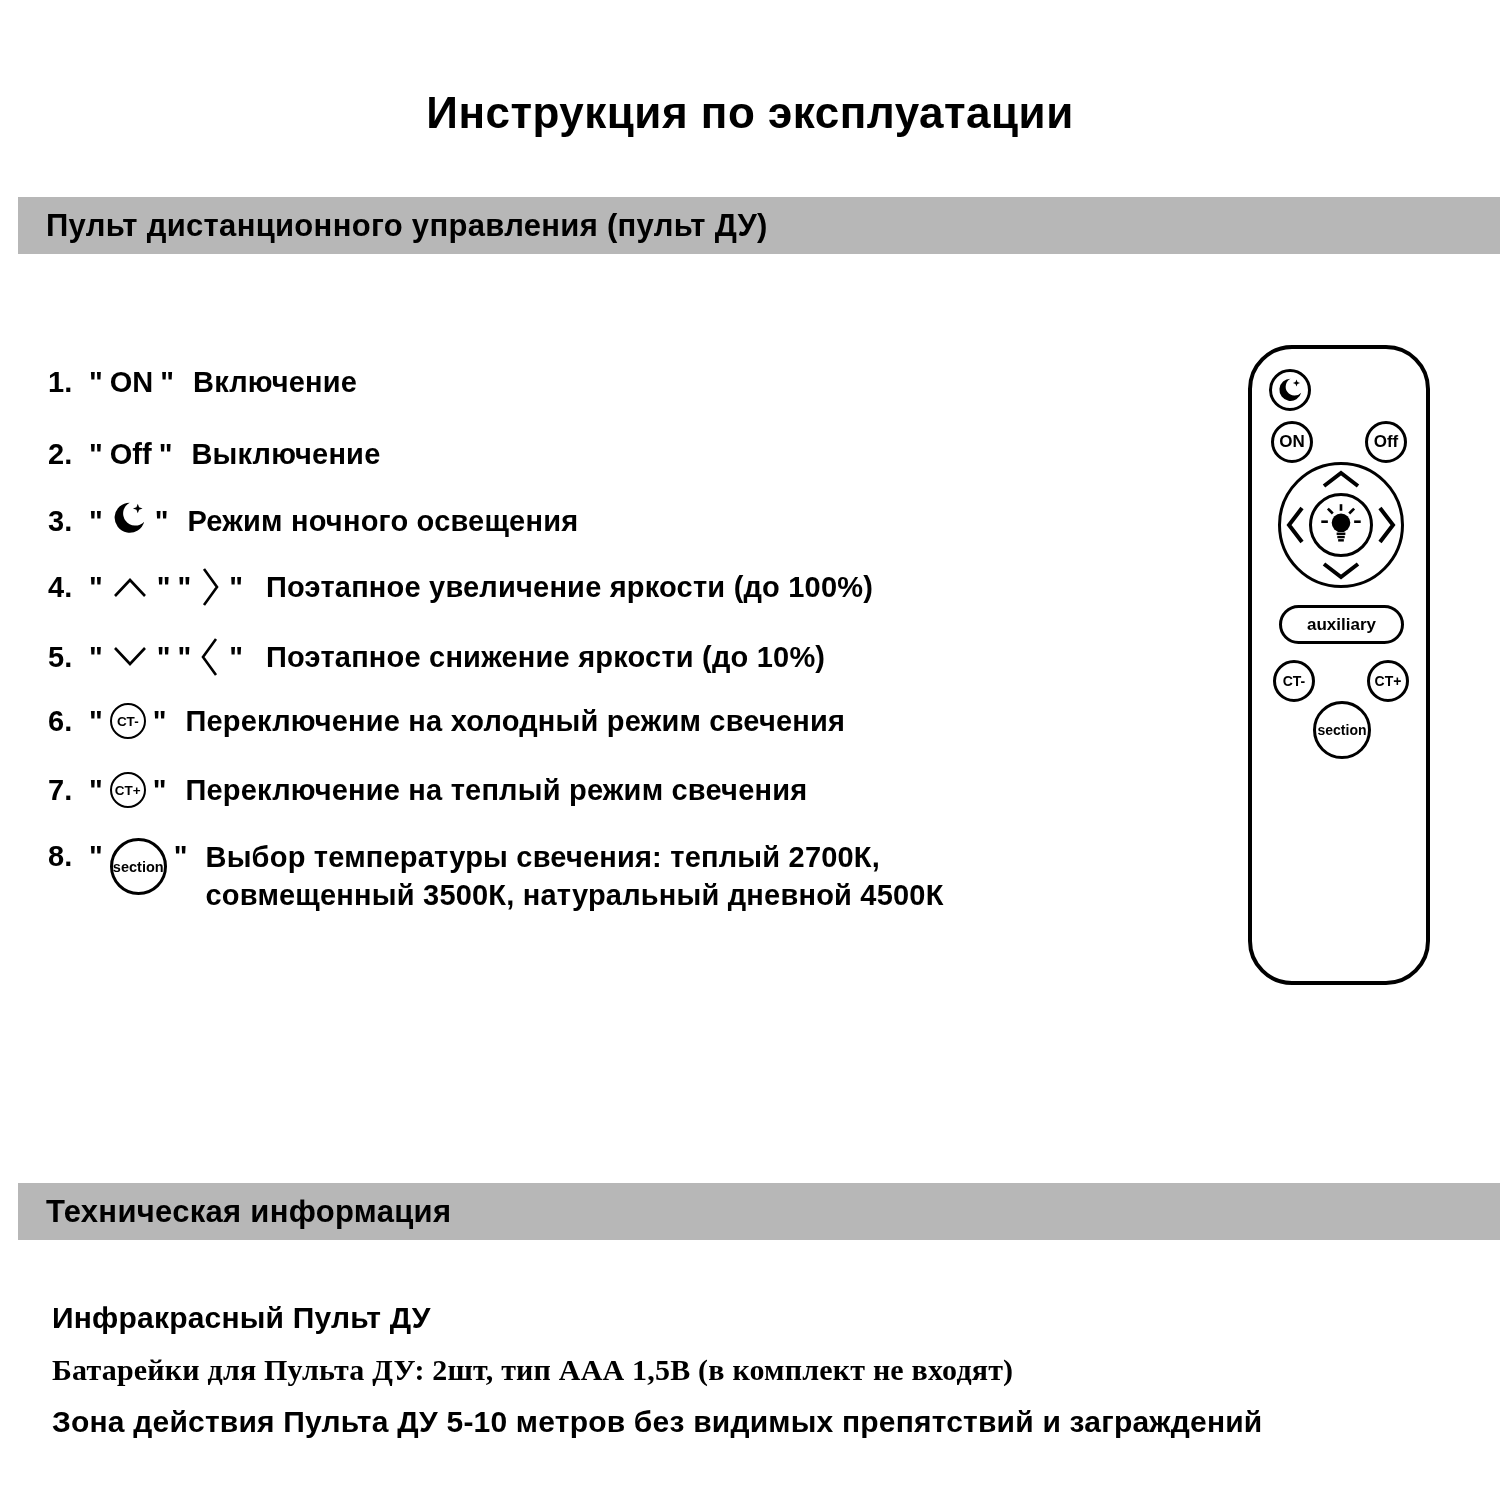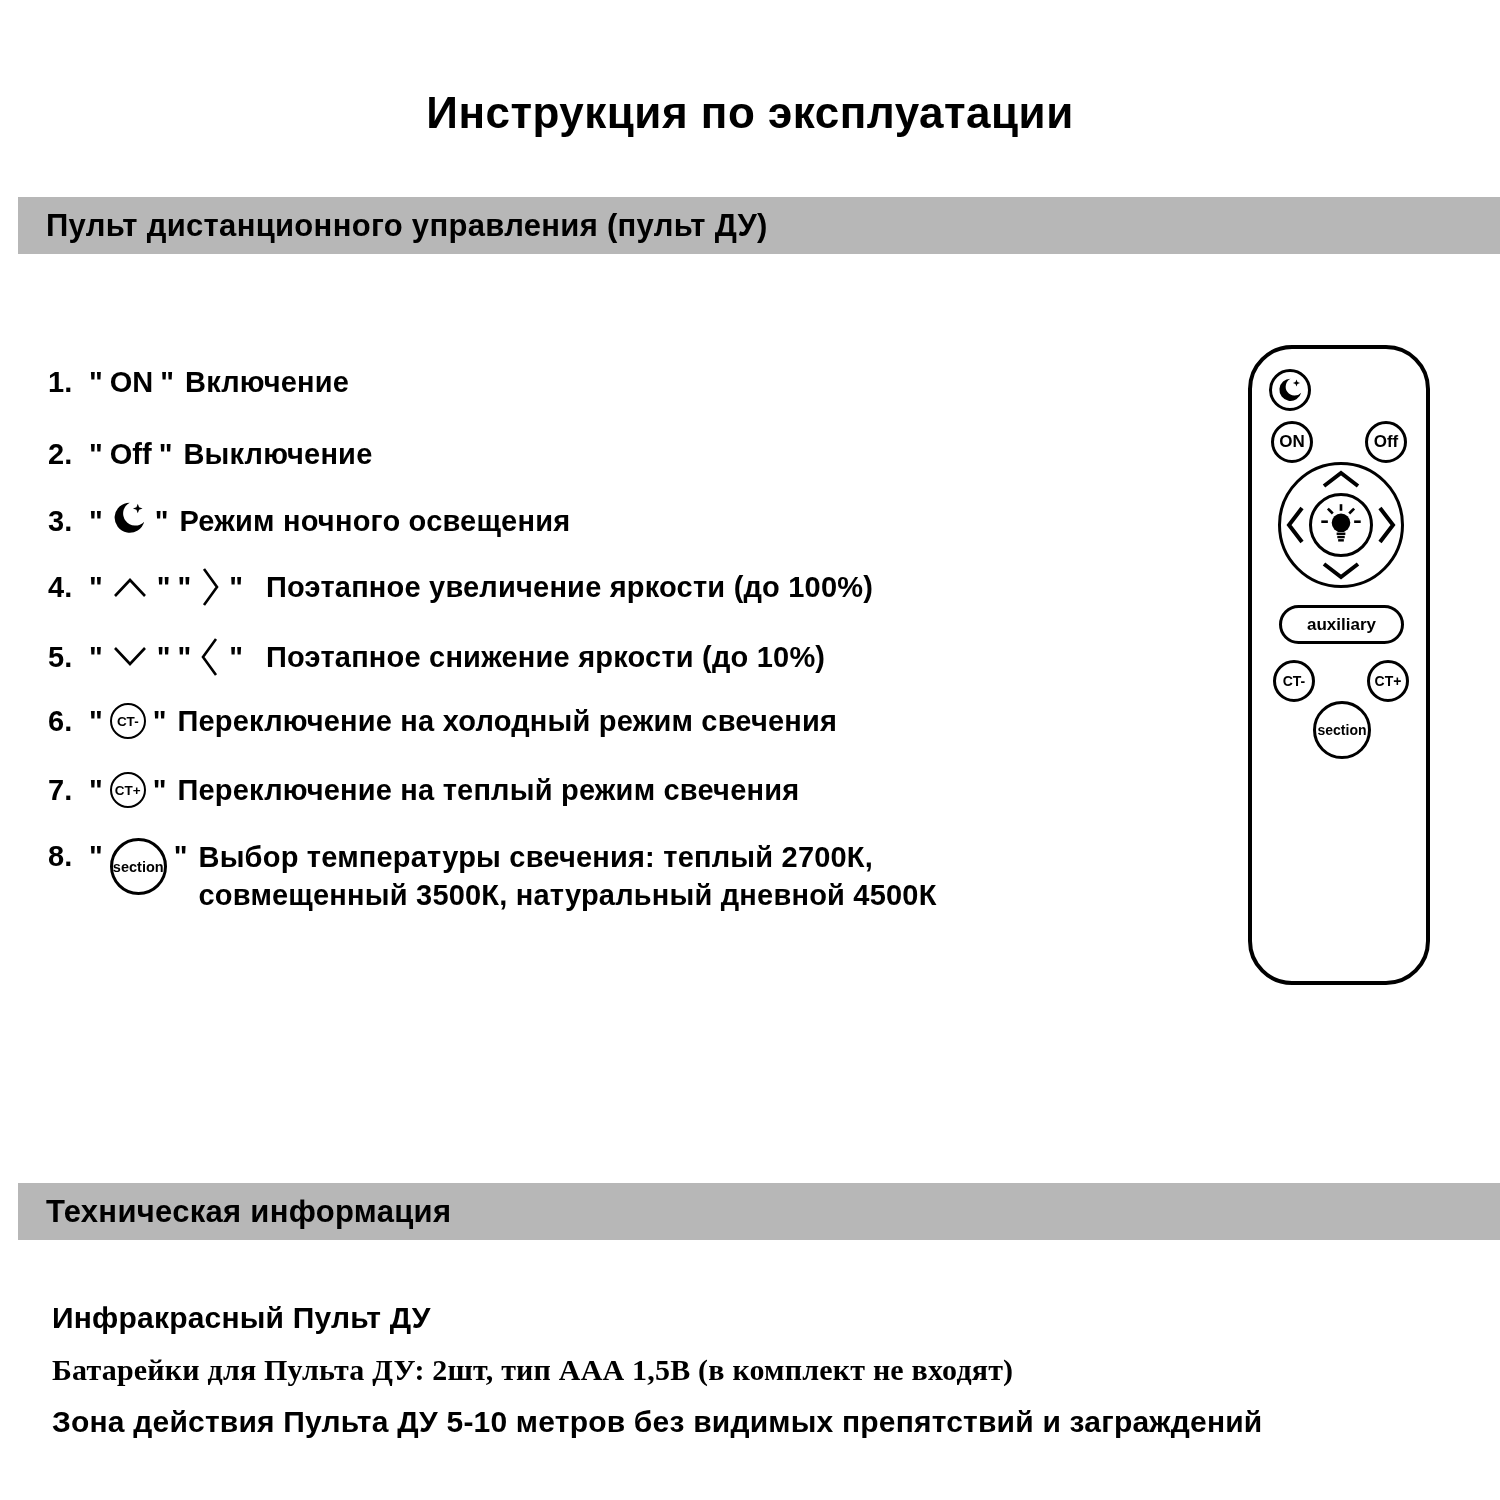--- a/index.html
+++ b/index.html
@@ -11,30 +11,30 @@
         display:flex;align-items:center;padding-left:28px;box-sizing:border-box;
         font-size:31px;letter-spacing:0.3px;}
   .bar-remote{top:197px;}
   .bar-tech{top:1183px;}
 
   
   .li{position:absolute;left:48px;display:flex;align-items:center;font-size:29px;white-space:nowrap;}
   .li > *{margin-right:7px;}
   .num{min-width:34px;}
   .q{font-size:29px;}
-  .desc{margin-left:4px;letter-spacing:0.2px;}
+  .desc{margin-left:12px;letter-spacing:0.2px;}
   .desc-gap{margin-left:16px;}
   .badge{display:inline-flex;align-items:center;justify-content:center;
         border:2.5px solid #000;border-radius:50%;box-sizing:border-box;background:#fff;}
   .badge-ct{width:36px;height:36px;font-size:13.5px;letter-spacing:0;}
   .badge-section{width:57px;height:57px;border-width:3px;font-size:14.5px;}
   .li8{align-items:flex-start;}
   .li8 .num,.li8 .q{line-height:36px;}
   .li8 .badge-section{margin-top:0px;}
-  .desc2{margin-left:4px;line-height:38px;letter-spacing:0.2px;}
+  .desc2{margin-left:11px;line-height:38px;letter-spacing:0.2px;}
 
   .chev{display:block;}
 
   
   .remote{position:absolute;left:1248px;top:345px;width:182px;height:640px;
         border:4px solid #000;border-radius:44px;box-sizing:border-box;background:#fff;}
   .rbtn{position:absolute;border:3px solid #000;border-radius:50%;box-sizing:border-box;
         display:flex;align-items:center;justify-content:center;background:#fff;}
   .r-night{left:17px;top:20px;width:42px;height:42px;}
   .r-on{left:19px;top:72px;width:42px;height:42px;font-size:17px;}

